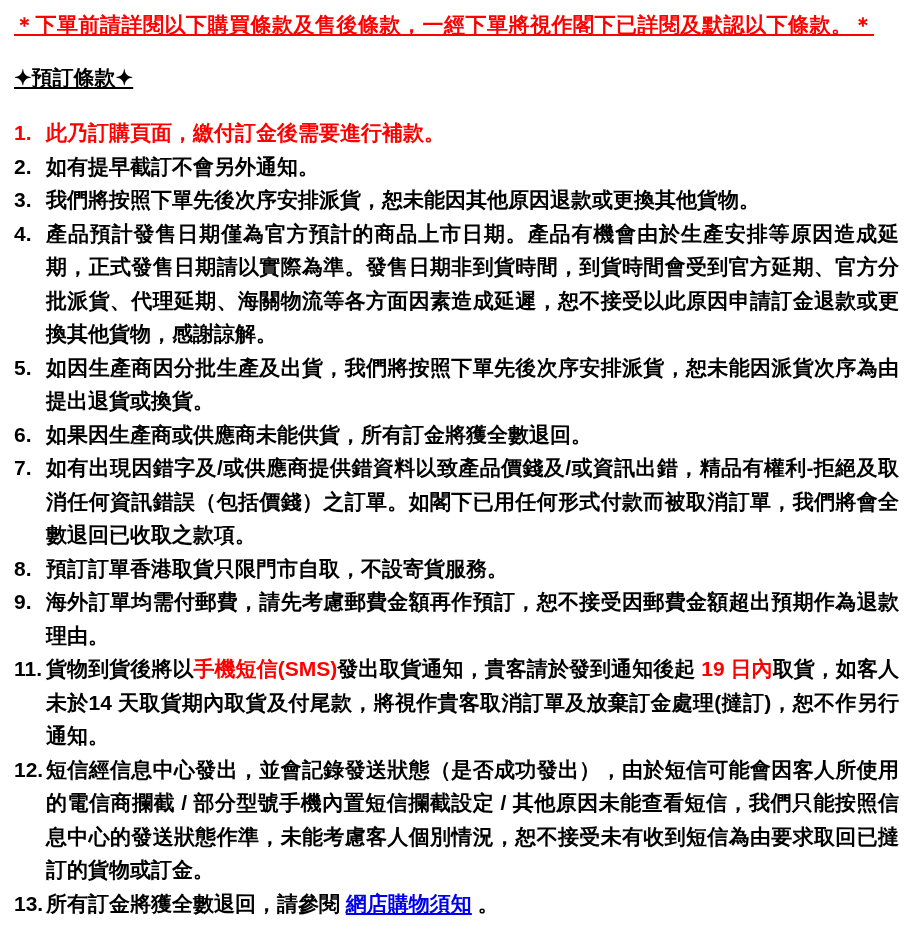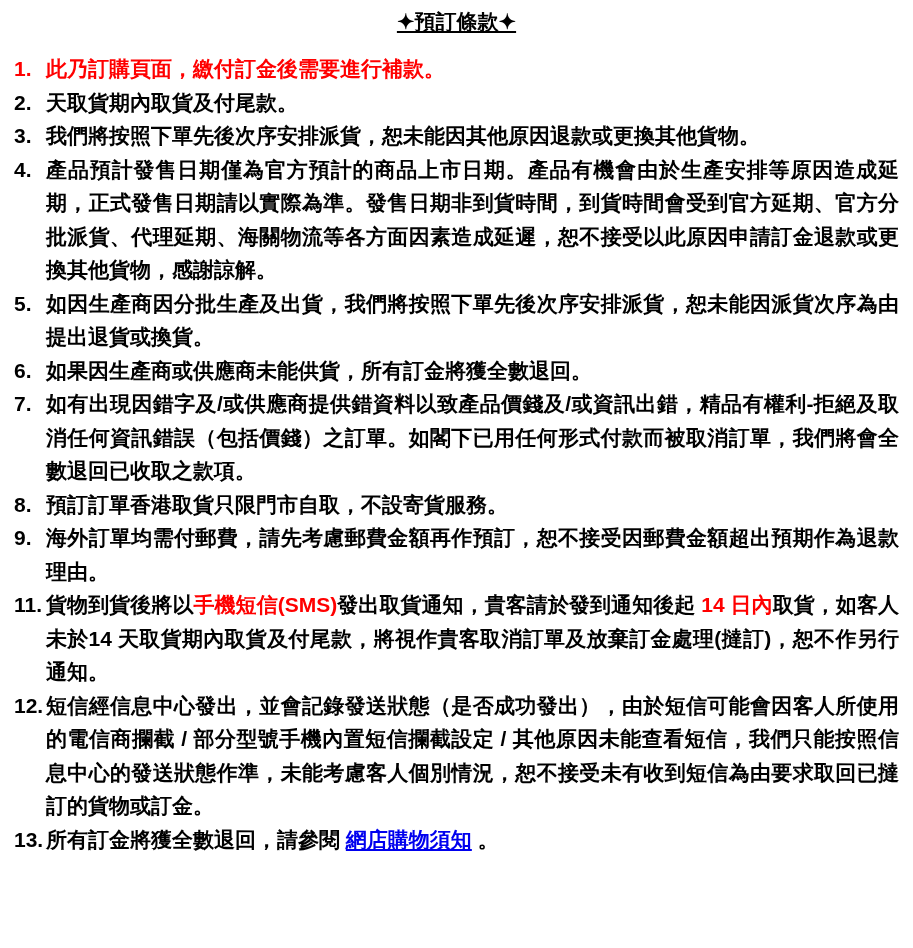--- a/index.html
+++ b/index.html
@@ -28,22 +28,21 @@
     font-size: 21px;
     line-height: 30px;
     margin: 2px 0 24px 2px;
     letter-spacing: 0.5px;
   }
   .section {
     color: var(--text);
     text-decoration: underline;
     font-size: 21px;
     line-height: 28px;
-    margin: 0 0 16px 2px;
-    text-align: center;
+    margin: 0 0 24px 2px;
   }
   .list {
     font-size: 21px;
   }
   .term-item {
     display: flex;
     line-height: 33.5px;
   }
   .num {
     width: 34px;
@@ -62,29 +61,30 @@
   a.seg.link {
     color: var(--link);
     text-decoration: underline;
     font-weight: 700;
   }
 </style>
 </head>
 <body>
 
 <div class="doc">
+  <div class="title">＊下單前請詳閱以下購買條款及售後條款，一經下單將視作閣下已詳閱及默認以下條款。＊</div>
   <div class="section">✦預訂條款✦</div>
   <div class="list">
       <div class="term-item">
         <span class="num red">1.</span>
         <span class="body"><span class="seg red">此乃訂購頁面，繳付訂金後需要進行補款。</span></span>
       </div>
       <div class="term-item">
         <span class="num">2.</span>
-        <span class="body"><span class="seg">天取貨期內取貨及付尾款。</span></span>
+        <span class="body"><span class="seg">如有提早截訂不會另外通知。</span></span>
       </div>
       <div class="term-item">
         <span class="num">3.</span>
         <span class="body"><span class="seg">我們將按照下單先後次序安排派貨，恕未能因其他原因退款或更換其他貨物。</span></span>
       </div>
       <div class="term-item">
         <span class="num">4.</span>
         <span class="body"><span class="seg">產品預計發售日期僅為官方預計的商品上市日期。產品有機會由於生產安排等原因造成延期，正式發售日期請以實際為準。發售日期非到貨時間，到貨時間會受到官方延期、官方分批派貨、代理延期、海關物流等各方面因素造成延遲，恕不接受以此原因申請訂金退款或更換其他貨物，感謝諒解。</span></span>
       </div>
       <div class="term-item">
@@ -102,21 +102,21 @@
       <div class="term-item">
         <span class="num">8.</span>
         <span class="body"><span class="seg">預訂訂單香港取貨只限門市自取，不設寄貨服務。</span></span>
       </div>
       <div class="term-item">
         <span class="num">9.</span>
         <span class="body"><span class="seg">海外訂單均需付郵費，請先考慮郵費金額再作預訂，恕不接受因郵費金額超出預期作為退款理由。</span></span>
       </div>
       <div class="term-item">
         <span class="num">11.</span>
-        <span class="body"><span class="seg">貨物到貨後將以</span><span class="seg red-underline">手機短信(SMS)</span><span class="seg">發出取貨通知，貴客請於發到通知後起 </span><span class="seg red-underline">14 日內</span><span class="seg">取貨，如客人未於14 天取貨期內取貨及付尾款，將視作貴客取消訂單及放棄訂金處理(撻訂)，恕不作另行通知。</span></span>
+        <span class="body"><span class="seg">貨物到貨後將以</span><span class="seg red-underline">手機短信(SMS)</span><span class="seg">發出取貨通知，貴客請於發到通知後起 </span><span class="seg red-underline">19 日內</span><span class="seg">取貨，如客人未於14 天取貨期內取貨及付尾款，將視作貴客取消訂單及放棄訂金處理(撻訂)，恕不作另行通知。</span></span>
       </div>
       <div class="term-item">
         <span class="num">12.</span>
         <span class="body"><span class="seg">短信經信息中心發出，並會記錄發送狀態（是否成功發出），由於短信可能會因客人所使用的電信商攔截 / 部分型號手機內置短信攔截設定 / 其他原因未能查看短信，我們只能按照信息中心的發送狀態作準，未能考慮客人個別情況，恕不接受未有收到短信為由要求取回已撻訂的貨物或訂金。</span></span>
       </div>
       <div class="term-item">
         <span class="num">13.</span>
         <span class="body"><span class="seg">所有訂金將獲全數退回，請參閱 </span><a href="#" class="seg link">網店購物須知</a><span class="seg"> 。</span></span>
       </div>
     </div>

